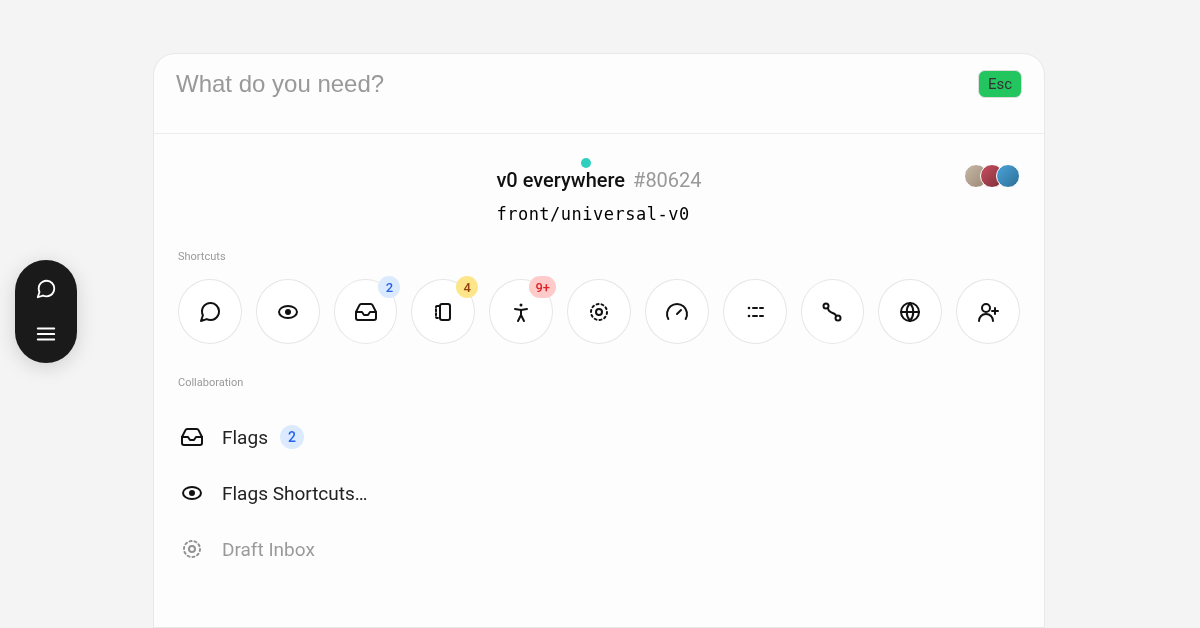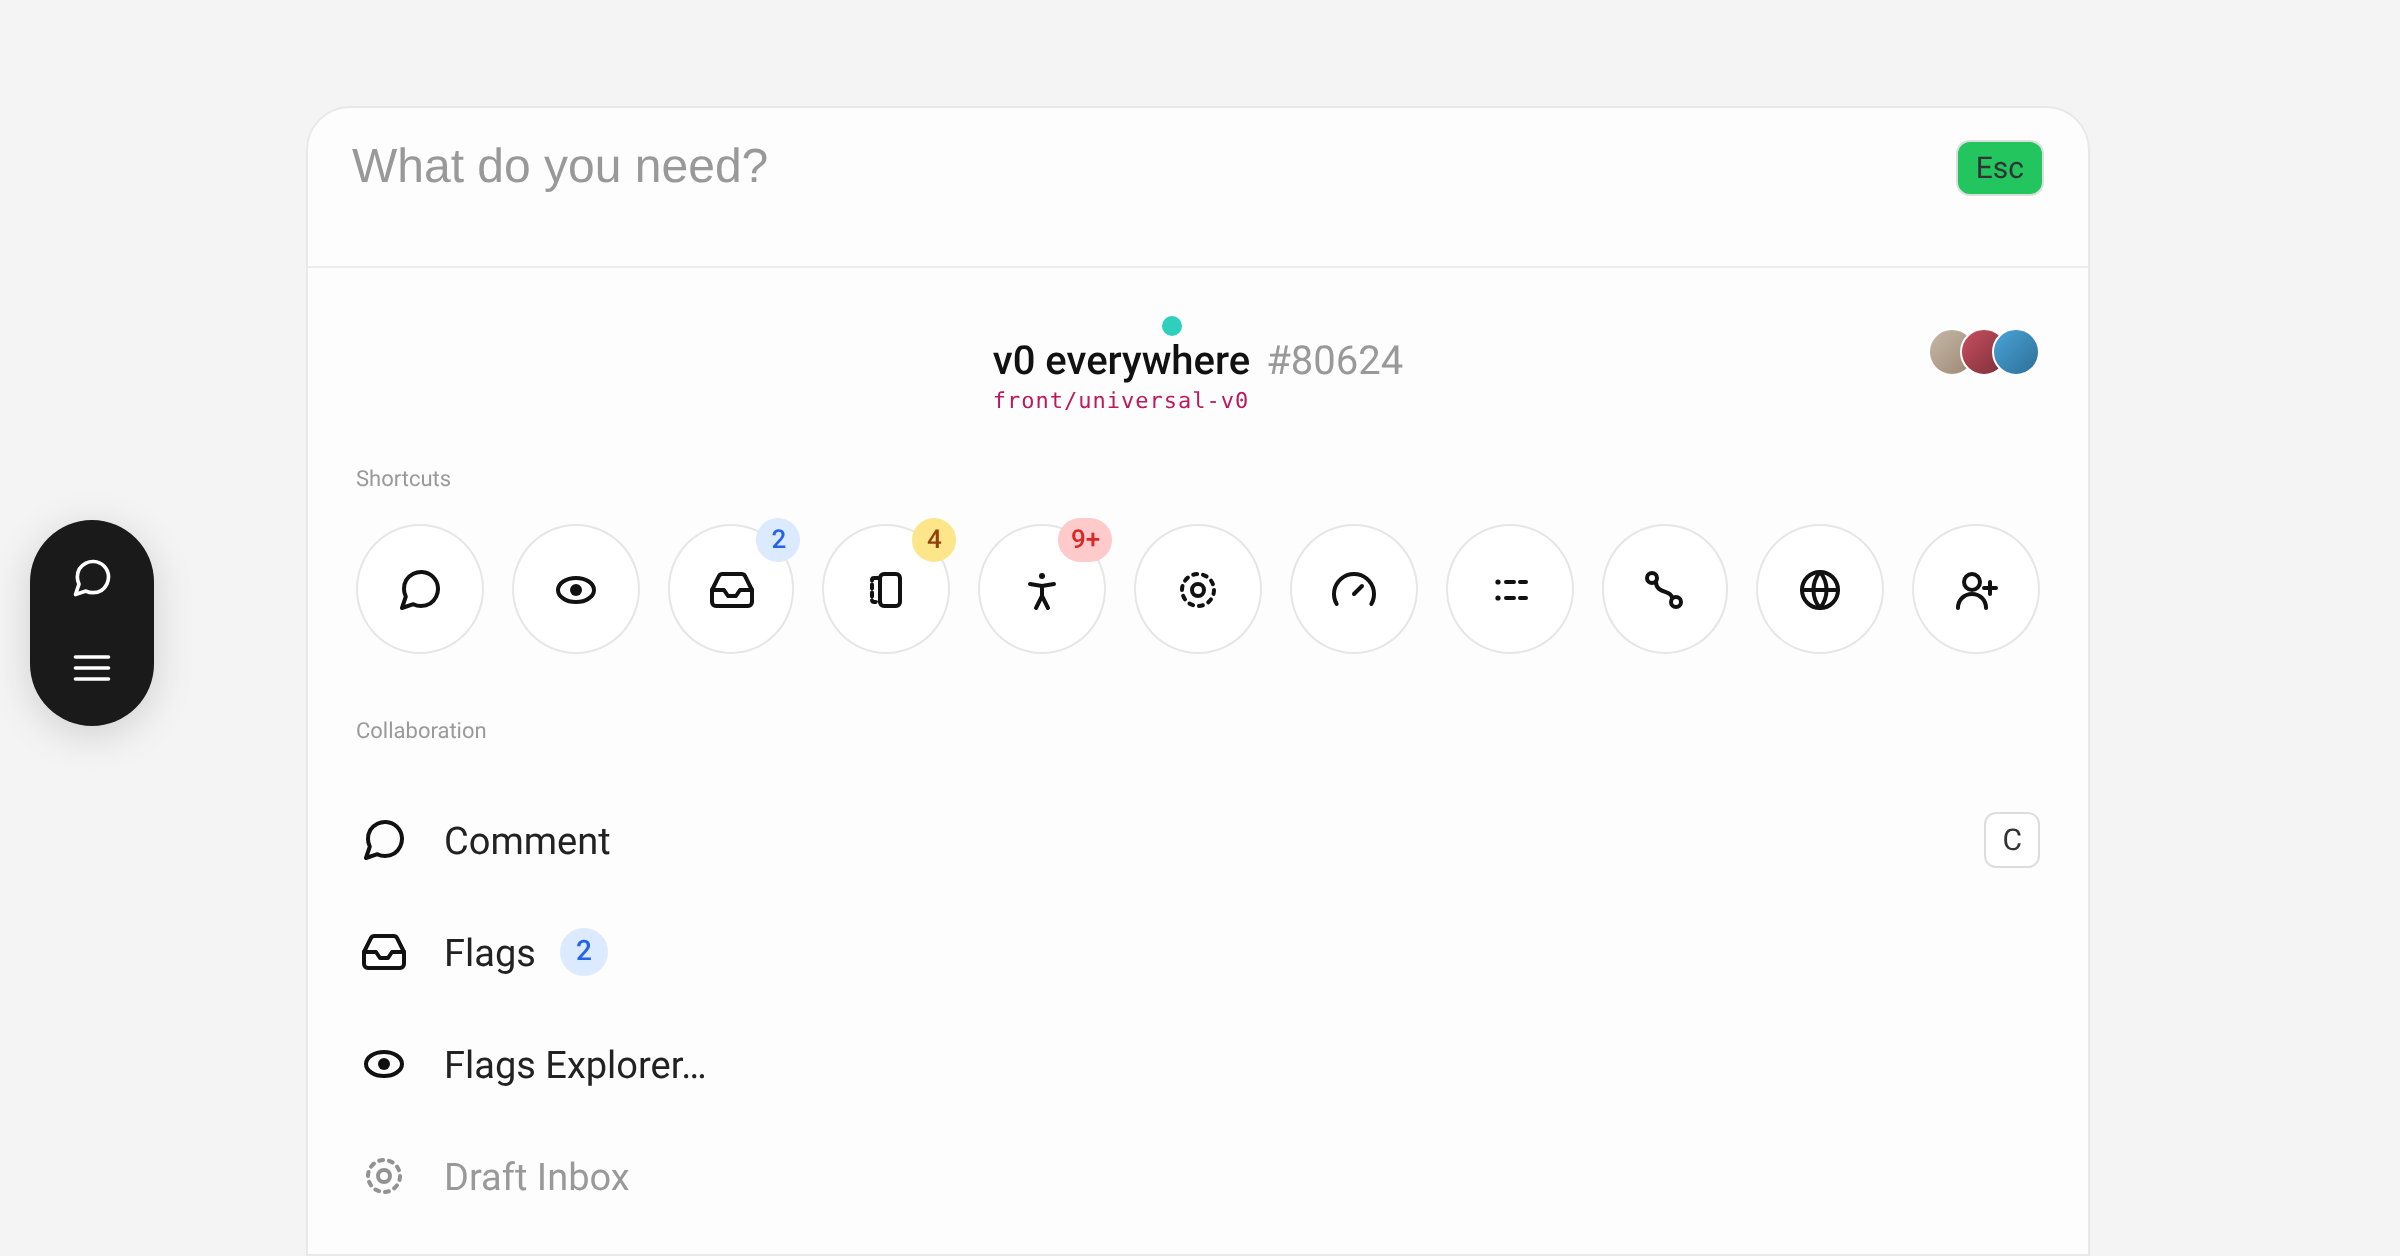--- a/index.html
+++ b/index.html
@@ -99,23 +99,23 @@
       font-weight: 500;
       color: #111;
     }
     .result-id {
       font-size: 20px;
       color: #999;
       margin-left: 4px;
     }
     .result-branch {
       font-family: ui-monospace, Menlo, Monaco, monospace;
-      font-size: 11px;
-      color: #be185d;
-      margin-top: 2px;
+      font-size: 17px;
+      color: #000000;
+      margin-top: 12px;
       letter-spacing: 0.5px;
     }
     .avatars {
       display: flex;
       position: absolute;
       right: 24px;
       top: 30px;
     }
     .avatar {
       width: 24px;
@@ -364,44 +364,35 @@
           </svg>
         </span>
       </div>
     </div>
 
   <div class="section-label">Collaboration</div>
   <div class="collab-list" id="collab-list">
       <div class="collab-item">
         <span class="collab-icon">
           <svg width="24" height="24" viewBox="0 0 24 24" fill="none" stroke="#111" stroke-width="2" stroke-linecap="round" stroke-linejoin="round">
-            <path d="M21 11.5a8.38 8.38 0 0 1-.9 3.8 8.5 8.5 0 0 1-7.6 4.7 8.38 8.38 0 0 1-3.8-.9L3 21l1.9-5.7a8.38 8.38 0 0 1-.9-3.8 8.5 8.5 0 0 1 4.7-7.6 8.38 8.38 0 0 1 3.8-.9h.5a8.48 8.48 0 0 1 8 8v.5z"></path>
-          </svg>
-        </span>
-        <span class="collab-label">Comment</span>
-        <span class="kbd">C</span>
+            <path d="M22 12h-6l-2 3h-4l-2-3H2"></path>
+            <path d="M5.45 5.11L2 12v6a2 2 0 0 0 2 2h16a2 2 0 0 0 2-2v-6l-3.45-6.89A2 2 0 0 0 16.76 4H7.24a2 2 0 0 0-1.79 1.11z"></path>
+          </svg>
+        </span>
+        <span class="collab-label">Flags</span>
+        <span class="collab-count">2</span>
       </div>
       <div class="collab-item">
         <span class="collab-icon">
           <svg width="24" height="24" viewBox="0 0 24 24" fill="none" stroke="#111" stroke-width="2" stroke-linecap="round" stroke-linejoin="round">
-            <path d="M22 12h-6l-2 3h-4l-2-3H2"></path>
-            <path d="M5.45 5.11L2 12v6a2 2 0 0 0 2 2h16a2 2 0 0 0 2-2v-6l-3.45-6.89A2 2 0 0 0 16.76 4H7.24a2 2 0 0 0-1.79 1.11z"></path>
-          </svg>
-        </span>
-        <span class="collab-label">Flags</span>
-        <span class="collab-count">2</span>
-      </div>
-      <div class="collab-item">
-        <span class="collab-icon">
-          <svg width="24" height="24" viewBox="0 0 24 24" fill="none" stroke="#111" stroke-width="2" stroke-linecap="round" stroke-linejoin="round">
             <ellipse cx="12" cy="12" rx="9" ry="6"></ellipse>
             <circle cx="12" cy="12" r="3" fill="#111" stroke="none"></circle>
           </svg>
         </span>
-        <span class="collab-label">Flags Explorer…</span>
+        <span class="collab-label">Flags Shortcuts…</span>
       </div>
       <div class="collab-item faded">
         <span class="collab-icon">
           <svg width="24" height="24" viewBox="0 0 24 24" fill="none" stroke="#111" stroke-width="2" stroke-linecap="round" stroke-linejoin="round">
             <circle cx="12" cy="12" r="3"></circle>
             <circle cx="12" cy="12" r="8" stroke-dasharray="2 3"></circle>
           </svg>
         </span>
         <span class="collab-label">Draft Inbox</span>
       </div>

